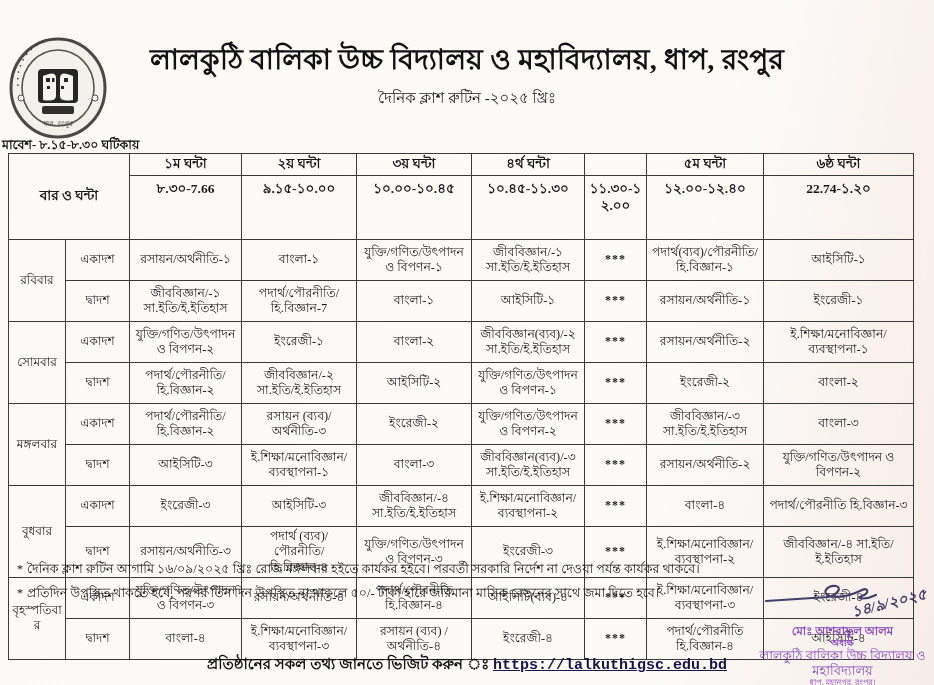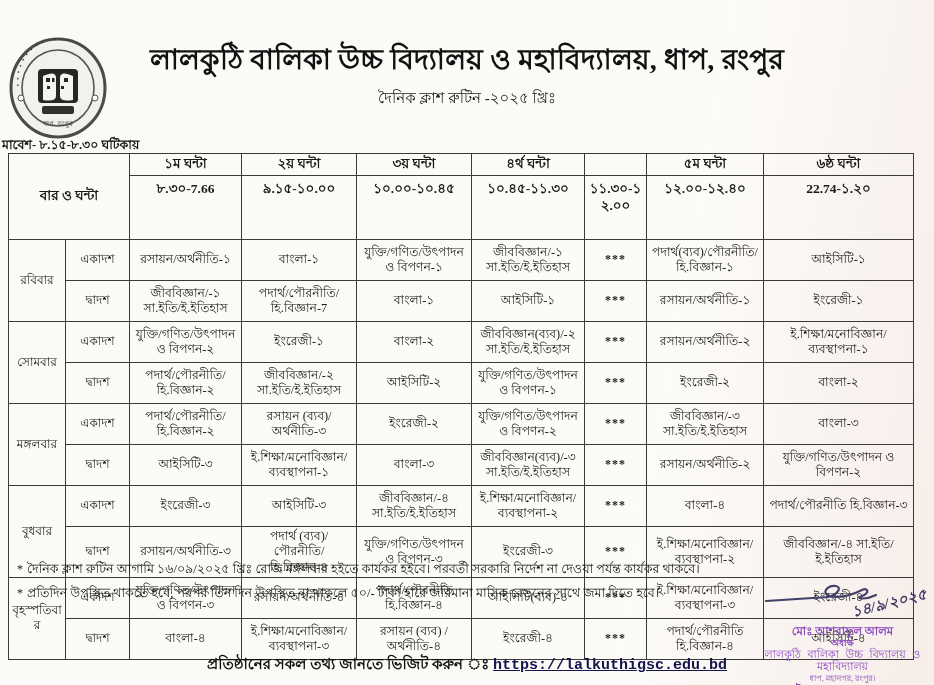--- a/index.html
+++ b/index.html
@@ -50,21 +50,21 @@
   .sign-block{position:absolute;top:575px;left:755px;width:175px;text-align:center;}
   .sign-svg{display:block;margin:0 auto;}
   .sign-date{
     position:absolute;top:16px;left:96px;
     font-size:15px;font-style:italic;color:#413a63;
     transform:rotate(-14deg);white-space:nowrap;font-weight:bold;
   }
   .stamp{margin-top:8px;color:#8b4bbf;line-height:1.15;}
   .stamp .s-name{font-size:11.5px;font-weight:bold;}
   .stamp .s-title{font-size:9px;font-weight:bold;}
-  .stamp .s-inst{font-size:11px;font-family:Liberation Mono, monospace;}
+  .stamp .s-inst{font-size:13px;}
   .stamp .s-addr{font-size:8px;}
   .stamp .s-index{font-size:11px;font-weight:bold;}
   
   .visit-line{
     position:absolute;top:652px;left:0;right:0;text-align:center;
     font-size:15px;font-weight:bold;color:#111;
   }
   .visit-line a{
     color:#15154d;text-decoration:underline;font-weight:bold;
     font-family:Liberation Mono, monospace;

